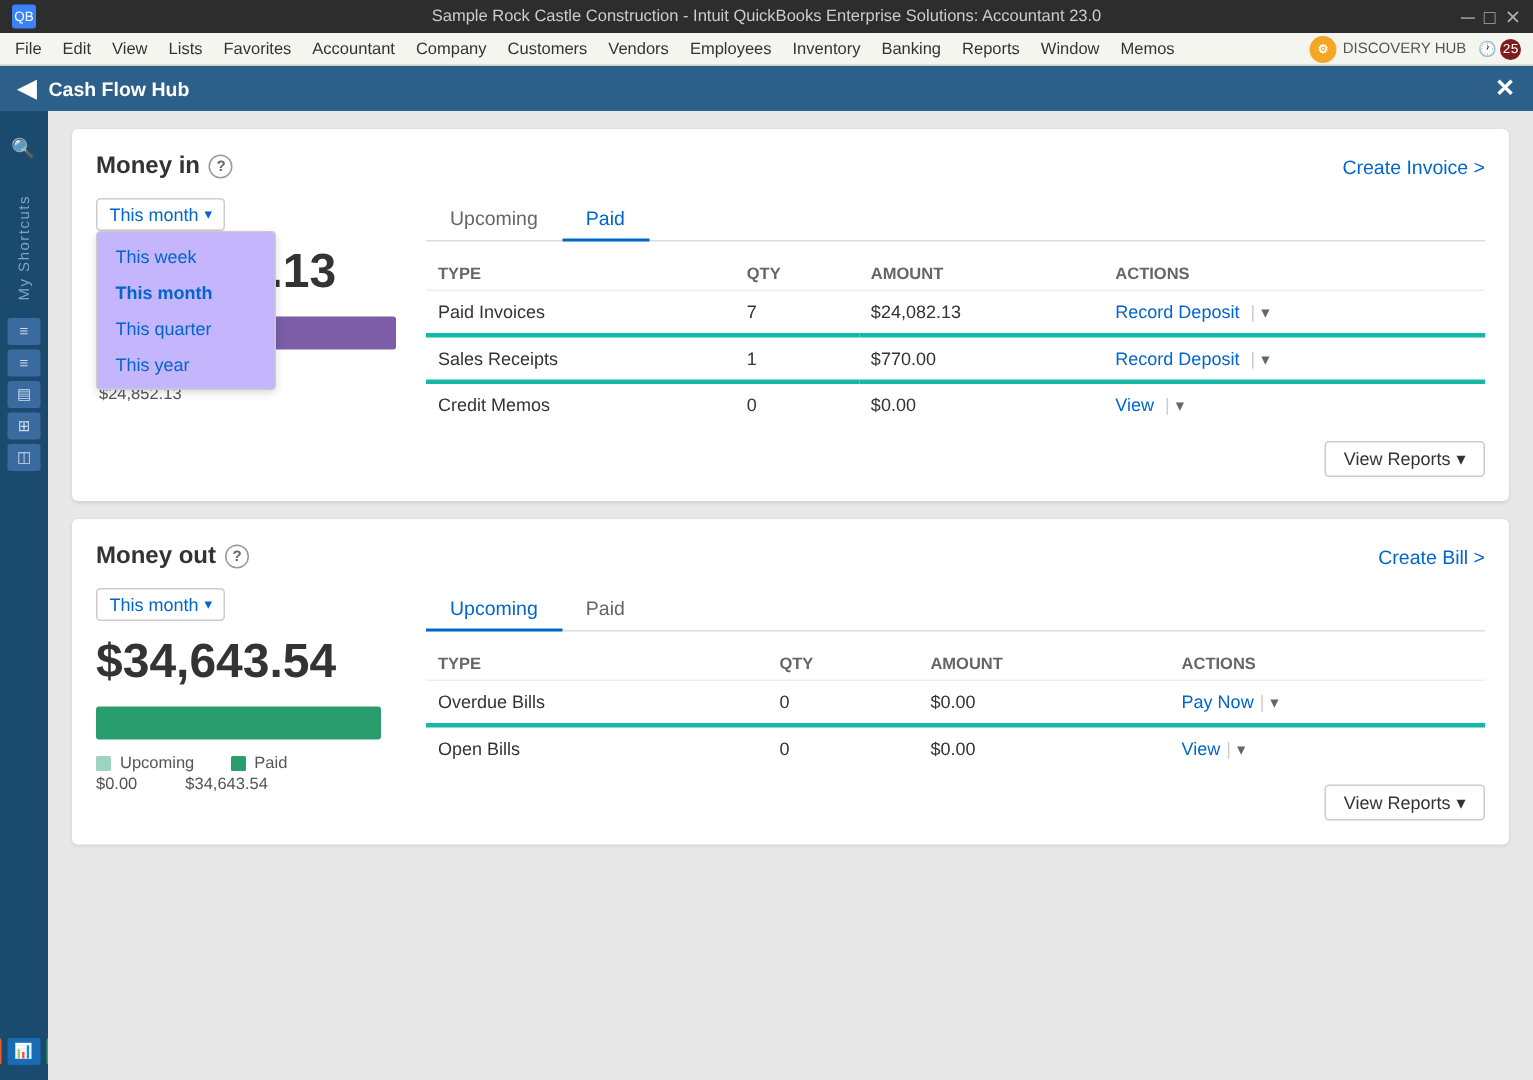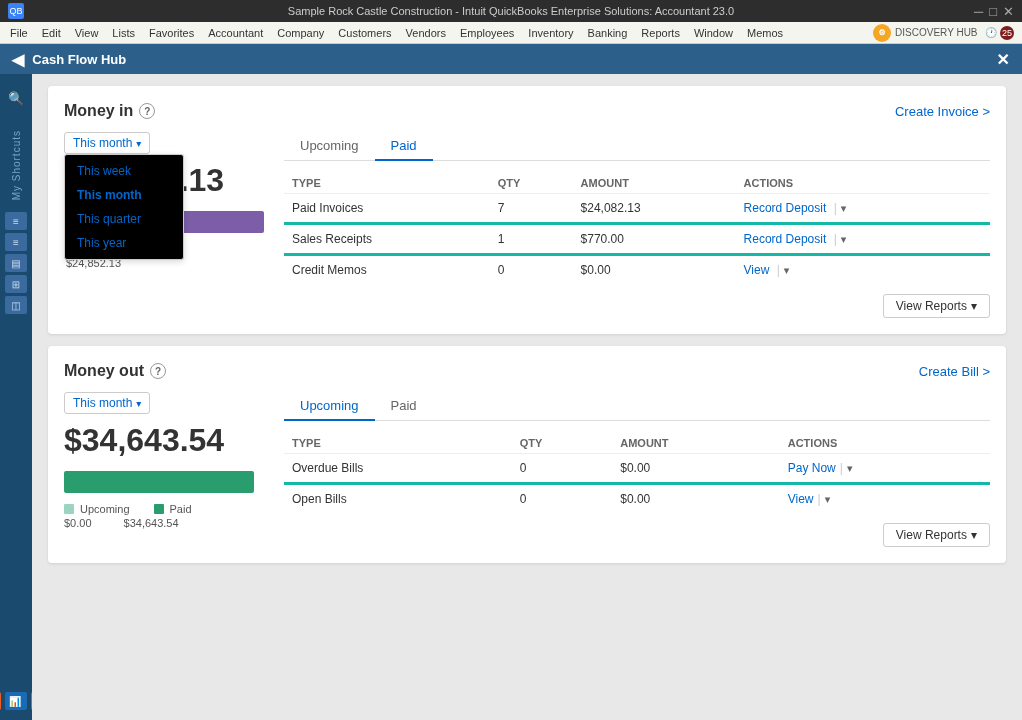--- a/index.html
+++ b/index.html
@@ -11,21 +11,21 @@
     .title-bar-controls span { font-size: 13px; cursor: pointer; color: #aaa; }
     .title-bar-icon { position: absolute; left: 8px; width: 16px; height: 16px; background: #3b82f6; border-radius: 2px; display: flex; align-items: center; justify-content: center; font-size: 9px; color: white; }
 
     
     .menu-bar { background: #f5f5f0; height: 22px; display: flex; align-items: center; padding: 0 4px; border-bottom: 1px solid #ccc; font-size: 11px; gap: 2px; position: relative; }
     .menu-item { padding: 2px 6px; cursor: pointer; color: #333; }
     .menu-bar-right { position: absolute; right: 8px; display: flex; align-items: center; gap: 8px; }
     .discovery-hub { display: flex; align-items: center; gap: 4px; font-size: 10px; color: #555; cursor: pointer; }
     .discovery-hub-icon { width: 18px; height: 18px; background: #f5a623; border-radius: 50%; display: flex; align-items: center; justify-content: center; font-size: 8px; color: white; font-weight: bold; }
     .clock-badge { display: flex; align-items: center; gap: 2px; font-size: 10px; }
-    .badge-num { background: #7f1d1d; color: white; border-radius: 50%; width: 14px; height: 14px; display: flex; align-items: center; justify-content: center; font-size: 9px; }
+    .badge-num { background: #7f1d1d; color: white; border-radius: 50%; width: 14px; height: 14px; display: flex; align-items: center; justify-content: center; font-size: 9px; font-family: Liberation Mono, monospace; }
 
     
     .hub-header { background: #2c5f8a; color: white; height: 30px; display: flex; align-items: center; justify-content: space-between; padding: 0 12px; font-size: 13px; font-weight: bold; }
     .hub-header-left { display: flex; align-items: center; gap: 8px; }
     .hub-header-left .arrow-left { font-size: 16px; cursor: pointer; }
     .hub-header-right { cursor: pointer; font-size: 16px; }
 
     
     .layout { display: flex; height: calc(720px - 74px); }
     .sidebar { width: 32px; background: #1a4a6e; display: flex; flex-direction: column; align-items: center; padding-top: 4px; gap: 4px; flex-shrink: 0; }
@@ -40,21 +40,21 @@
     .card { background: white; border-radius: 4px; margin-bottom: 12px; padding: 16px; box-shadow: 0 1px 3px rgba(0,0,0,0.1); position: relative; }
     .card-header { display: flex; justify-content: space-between; align-items: center; margin-bottom: 12px; }
     .card-title { font-size: 16px; font-weight: bold; color: #333; display: flex; align-items: center; gap: 6px; }
     .info-icon { width: 16px; height: 16px; border: 1px solid #999; border-radius: 50%; display: flex; align-items: center; justify-content: center; font-size: 10px; color: #666; cursor: pointer; }
     .create-link { color: #0066cc; font-size: 13px; cursor: pointer; text-decoration: none; }
 
     
     .dropdown-wrapper { position: relative; display: inline-block; }
     .dropdown-btn { background: white; border: 1px solid #ccc; border-radius: 3px; padding: 3px 8px; font-size: 12px; color: #0066cc; cursor: pointer; display: flex; align-items: center; gap: 4px; }
     .dropdown-btn .chevron { font-size: 10px; }
-    .dropdown-menu { position: absolute; top: 100%; left: 0; background: #000000; border: 1px solid #ccc; border-radius: 3px; box-shadow: 0 2px 6px rgba(0,0,0,0.15); z-index: 100; min-width: 120px; padding: 4px 0; }
+    .dropdown-menu { position: absolute; top: 100%; left: 0; background: #c4b5fd; border: 1px solid #ccc; border-radius: 3px; box-shadow: 0 2px 6px rgba(0,0,0,0.15); z-index: 100; min-width: 120px; padding: 4px 0; }
     .dropdown-item { padding: 5px 12px; cursor: pointer; font-size: 12px; color: #0066cc; }
     .dropdown-item.active { font-weight: bold; }
 
     
     .amount-display { font-size: 32px; font-weight: bold; color: #333; margin: 8px 0; }
     .bar-legend { display: flex; gap: 24px; margin-top: 6px; }
     .legend-item { display: flex; align-items: center; gap: 6px; font-size: 11px; color: #555; }
     .legend-dot { width: 10px; height: 10px; border-radius: 1px; }
 
     

